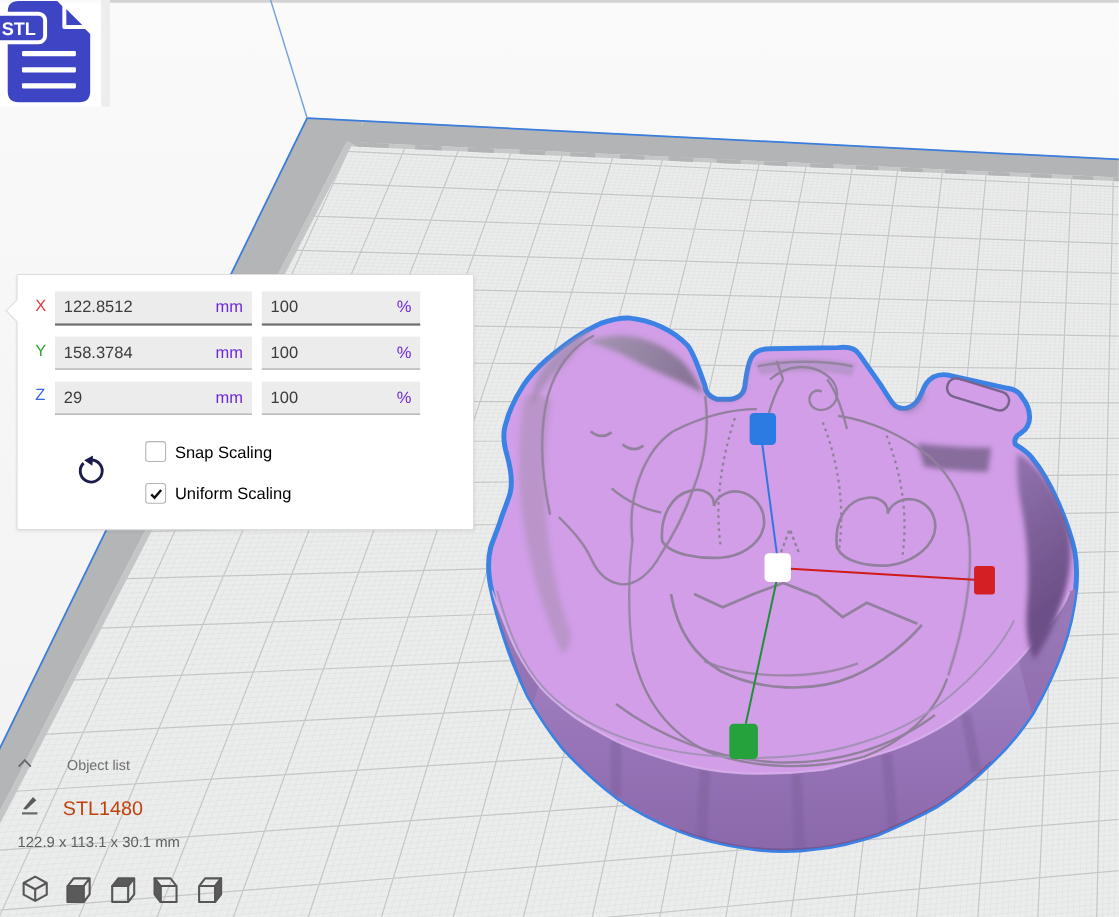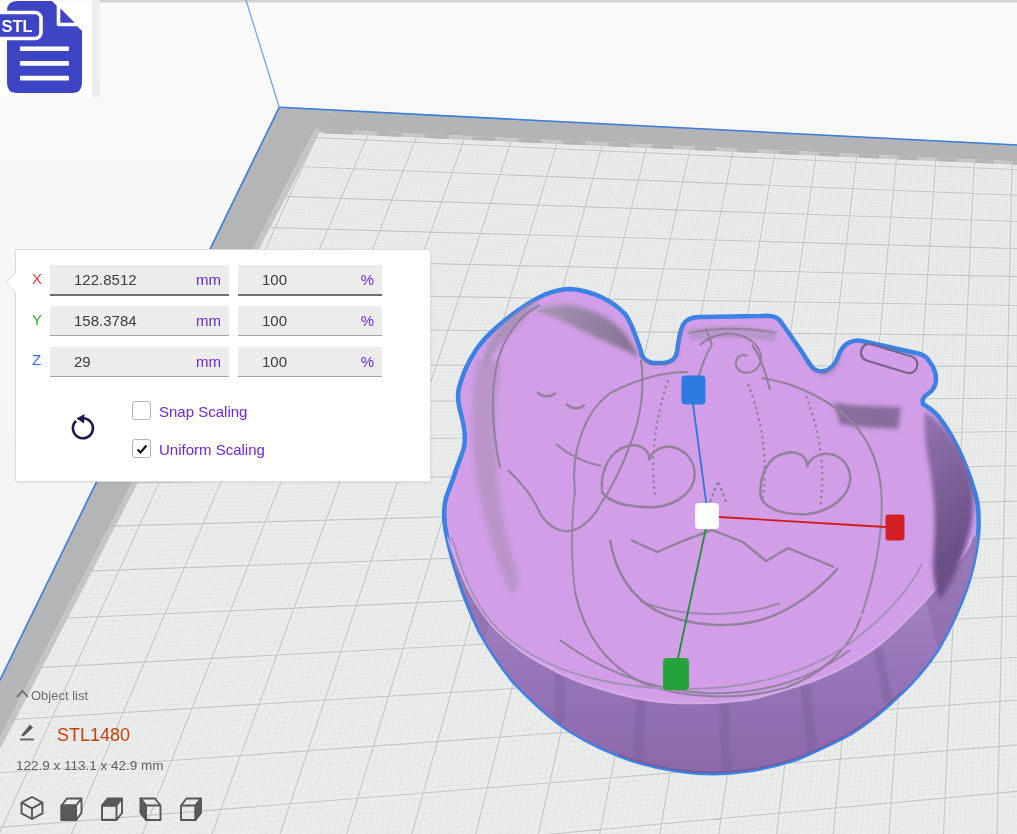--- a/index.html
+++ b/index.html
@@ -3,28 +3,28 @@
 html,body{margin:0;padding:0}
 body{width:1017px;height:834px;overflow:hidden;position:relative;
  font-family:"Liberation Sans",sans-serif;background:linear-gradient(#fafafa,#f1f1f2)}
 #scene{position:absolute;left:0;top:0}
 .panel{position:absolute;left:15px;top:249px;width:414px;height:231px;background:#fff;
  border:1px solid #dcdcdc;border-radius:2px;box-shadow:0 1px 3px rgba(0,0,0,.06);z-index:5}
 .notch{position:absolute;left:-8px;top:25px;width:14px;height:14px;background:#fff;
  border-left:1px solid #dcdcdc;border-bottom:1px solid #dcdcdc;transform:rotate(45deg)}
 .axl{position:absolute;width:16px;font-size:15px;text-align:left}
 .fld{position:absolute;height:29px;background:#ececec;font-size:15px;color:#3c3c3c;line-height:29px}
-.fld .v{position:absolute;left:24px;top:0}
+.fld .v{position:absolute;left:8px;top:0}
 .fld .u{position:absolute;right:8px;top:0;color:#6d28d9}
 .f1{left:34px;width:179px}
 .f2{left:222px;width:144px}
 .ub1{border-bottom:2px solid #6f6f6f}
 .ub2{border-bottom:1px solid #a3a3a3}
 .cb{position:absolute;left:116px;width:17px;height:17px;background:#fff;border:1.5px solid #b5b5b5;border-radius:3px}
-.cblab{position:absolute;left:143px;font-size:15px;color:#6d28d9}
+.cblab{position:absolute;left:143px;font-size:15px;color:#000000}
 .ol{position:absolute;color:#6e6e6e;z-index:4}
 </style></head><body>
 <svg id="scene" width="1017" height="834" viewBox="0 0 1017 834">
 <rect x="93" y="0" width="924" height="2.5" fill="#d2d2d3"></rect>
 <polygon points="279.2,107.3 1323.9,160.6 1463.6,989.8 -278.4,1251.0" fill="#ebecec"></polygon>
 <path d="M284.2 107.5L-268.9 1249.5M289.2 107.8L-259.4 1248.1M294.1 108.1L-249.9 1246.7M299.1 108.3L-240.4 1245.3M304.1 108.6L-231.0 1243.9M309.0 108.8L-221.6 1242.5M314.0 109.1L-212.3 1241.1M318.9 109.3L-203.0 1239.7M323.9 109.6L-193.7 1238.3M333.7 110.1L-175.2 1235.5M338.6 110.3L-166.0 1234.1M343.5 110.6L-156.8 1232.7M348.4 110.8L-147.7 1231.4M353.3 111.1L-138.5 1230.0M358.1 111.3L-129.5 1228.6M363.0 111.6L-120.4 1227.3M367.8 111.8L-111.4 1225.9M372.7 112.1L-102.4 1224.6M382.3 112.6L-84.5 1221.9M387.1 112.8L-75.5 1220.6M391.9 113.0L-66.7 1219.2M396.7 113.3L-57.8 1217.9M401.5 113.5L-49.0 1216.6M406.3 113.8L-40.2 1215.3M411.1 114.0L-31.4 1213.9M415.8 114.3L-22.6 1212.6M420.6 114.5L-13.9 1211.3M430.0 115.0L3.4 1208.7M434.8 115.2L12.1 1207.4M439.5 115.5L20.7 1206.1M444.2 115.7L29.3 1204.8M448.9 116.0L37.8 1203.6M453.6 116.2L46.4 1202.3M458.3 116.4L54.9 1201.0M462.9 116.7L63.4 1199.7M467.6 116.9L71.8 1198.5M476.9 117.4L88.6 1195.9M481.5 117.6L97.0 1194.7M486.2 117.9L105.4 1193.4M490.8 118.1L113.7 1192.2M495.4 118.3L122.0 1190.9M500.0 118.6L130.3 1189.7M504.6 118.8L138.5 1188.5M509.2 119.0L146.7 1187.2M513.8 119.3L154.9 1186.0M522.9 119.7L171.3 1183.6M527.5 120.0L179.4 1182.3M532.0 120.2L187.5 1181.1M536.5 120.4L195.6 1179.9M541.1 120.7L203.6 1178.7M545.6 120.9L211.6 1177.5M550.1 121.1L219.6 1176.3M554.6 121.4L227.6 1175.1M559.1 121.6L235.6 1173.9M568.1 122.0L251.4 1171.5M572.5 122.3L259.3 1170.3M577.0 122.5L267.2 1169.2M581.5 122.7L275.0 1168.0M585.9 123.0L282.8 1166.8M590.4 123.2L290.6 1165.7M594.8 123.4L298.4 1164.5M599.2 123.6L306.1 1163.3M603.6 123.9L313.9 1162.2M612.4 124.3L329.2 1159.9M616.8 124.5L336.9 1158.7M621.2 124.8L344.5 1157.6M625.6 125.0L352.1 1156.4M630.0 125.2L359.7 1155.3M634.3 125.4L367.3 1154.2M638.7 125.7L374.8 1153.0M643.0 125.9L382.4 1151.9M647.4 126.1L389.9 1150.8M656.0 126.5L404.8 1148.5M660.3 126.8L412.2 1147.4M664.7 127.0L419.6 1146.3M669.0 127.2L427.0 1145.2M673.3 127.4L434.4 1144.1M677.5 127.6L441.8 1143.0M681.8 127.9L449.1 1141.9M686.1 128.1L456.4 1140.8M690.4 128.3L463.7 1139.7M698.9 128.7L478.2 1137.5M703.1 128.9L485.4 1136.4M707.3 129.2L492.6 1135.4M711.6 129.4L499.8 1134.3M715.8 129.6L507.0 1133.2M720.0 129.8L514.1 1132.1M724.2 130.0L521.2 1131.1M728.4 130.2L528.3 1130.0M732.6 130.4L535.4 1128.9M740.9 130.9L549.5 1126.8M745.1 131.1L556.6 1125.8M749.3 131.3L563.6 1124.7M753.4 131.5L570.5 1123.7M757.6 131.7L577.5 1122.6M761.7 131.9L584.5 1121.6M765.8 132.1L591.4 1120.6M770.0 132.4L598.3 1119.5M774.1 132.6L605.2 1118.5M782.3 133.0L618.9 1116.4M786.4 133.2L625.7 1115.4M790.5 133.4L632.5 1114.4M794.6 133.6L639.3 1113.4M798.6 133.8L646.1 1112.4M802.7 134.0L652.9 1111.3M806.8 134.2L659.6 1110.3M810.8 134.4L666.3 1109.3M814.9 134.6L673.0 1108.3M823.0 135.1L686.4 1106.3M827.0 135.3L693.0 1105.3M831.0 135.5L699.6 1104.3M835.0 135.7L706.2 1103.3M839.0 135.9L712.8 1102.3M843.0 136.1L719.4 1101.4M847.0 136.3L726.0 1100.4M851.0 136.5L732.5 1099.4M855.0 136.7L739.0 1098.4M862.9 137.1L752.0 1096.5M866.9 137.3L758.5 1095.5M870.8 137.5L764.9 1094.5M874.8 137.7L771.4 1093.6M878.7 137.9L777.8 1092.6M882.7 138.1L784.2 1091.7M886.6 138.3L790.5 1090.7M890.5 138.5L796.9 1089.7M894.4 138.7L803.3 1088.8M902.2 139.1L815.9 1086.9M906.1 139.3L822.2 1086.0M910.0 139.5L828.5 1085.0M913.9 139.7L834.7 1084.1M917.8 139.9L841.0 1083.1M921.6 140.1L847.2 1082.2M925.5 140.3L853.4 1081.3M929.3 140.5L859.6 1080.3M933.2 140.7L865.8 1079.4M940.9 141.1L878.1 1077.6M944.7 141.3L884.2 1076.6M948.5 141.5L890.4 1075.7M952.3 141.7L896.5 1074.8M956.1 141.9L902.5 1073.9M959.9 142.1L908.6 1073.0M963.7 142.3L914.7 1072.1M967.5 142.4L920.7 1071.2M971.3 142.6L926.7 1070.3M978.9 143.0L938.7 1068.5M982.6 143.2L944.7 1067.6M986.4 143.4L950.7 1066.7M990.2 143.6L956.6 1065.8M993.9 143.8L962.5 1064.9M997.6 144.0L968.4 1064.0M1001.4 144.2L974.3 1063.1M1005.1 144.4L980.2 1062.3M1008.8 144.6L986.1 1061.4M1016.3 144.9L997.8 1059.6M1020.0 145.1L1003.6 1058.8M1023.7 145.3L1009.4 1057.9M1027.4 145.5L1015.2 1057.0M1031.0 145.7L1021.0 1056.1M1034.7 145.9L1026.7 1055.3M1038.4 146.1L1032.5 1054.4M1042.1 146.3L1038.2 1053.6M1045.7 146.4L1043.9 1052.7M1053.0 146.8L1055.3 1051.0M1056.7 147.0L1061.0 1050.1M1060.3 147.2L1066.7 1049.3M1064.0 147.4L1072.3 1048.4M1067.6 147.6L1078.0 1047.6M1071.2 147.7L1083.6 1046.8M1074.8 147.9L1089.2 1045.9M1078.4 148.1L1094.8 1045.1M1082.0 148.3L1100.3 1044.2M1089.2 148.7L1111.5 1042.6M1092.8 148.8L1117.0 1041.7M1096.4 149.0L1122.5 1040.9M1100.0 149.2L1128.0 1040.1M1103.5 149.4L1133.5 1039.3M1107.1 149.6L1139.0 1038.4M1110.7 149.8L1144.5 1037.6M1114.2 149.9L1149.9 1036.8M1117.8 150.1L1155.4 1036.0M1124.8 150.5L1166.2 1034.4M1128.4 150.7L1171.6 1033.6M1131.9 150.8L1177.0 1032.8M1135.4 151.0L1182.4 1031.9M1138.9 151.2L1187.7 1031.1M1142.4 151.4L1193.1 1030.3M1145.9 151.6L1198.4 1029.5M1149.4 151.7L1203.7 1028.7M1152.9 151.9L1209.0 1027.9M1159.9 152.3L1219.6 1026.4M1163.4 152.4L1224.9 1025.6M1166.8 152.6L1230.1 1024.8M1170.3 152.8L1235.4 1024.0M1173.8 153.0L1240.6 1023.2M1177.2 153.2L1245.8 1022.4M1180.7 153.3L1251.0 1021.6M1184.1 153.5L1256.2 1020.9M1187.5 153.7L1261.4 1020.1M1194.4 154.0L1271.7 1018.5M1197.8 154.2L1276.9 1017.8M1201.2 154.4L1282.0 1017.0M1204.6 154.6L1287.1 1016.2M1208.0 154.7L1292.2 1015.5M1211.4 154.9L1297.3 1014.7M1214.8 155.1L1302.4 1013.9M1218.2 155.2L1307.5 1013.2M1221.6 155.4L1312.5 1012.4M1228.3 155.8L1322.6 1010.9M1231.7 155.9L1327.6 1010.2M1235.1 156.1L1332.7 1009.4M1238.4 156.3L1337.6 1008.7M1241.8 156.4L1342.6 1007.9M1245.1 156.6L1347.6 1007.2M1248.5 156.8L1352.6 1006.4M1251.8 157.0L1357.5 1005.7M1255.1 157.1L1362.5 1004.9M1261.8 157.5L1372.3 1003.5M1265.1 157.6L1377.2 1002.7M1268.4 157.8L1382.1 1002.0M1271.7 158.0L1387.0 1001.3M1275.0 158.1L1391.9 1000.5M1278.3 158.3L1396.7 999.8M1281.6 158.5L1401.6 999.1M1284.9 158.7L1406.4 998.4M1288.2 158.8L1411.2 997.6M1294.7 159.2L1420.8 996.2M1298.0 159.3L1425.6 995.5M1301.2 159.5L1430.4 994.8M1304.5 159.7L1435.2 994.0M1307.7 159.8L1439.9 993.3M1311.0 160.0L1444.7 992.6M1314.2 160.1L1449.4 991.9M1317.4 160.3L1454.2 991.2M1320.7 160.5L1458.9 990.5M277.8 110.1L1324.3 162.9M276.4 112.8L1324.7 165.2M275.1 115.6L1325.1 167.5M273.7 118.4L1325.5 169.9M272.4 121.2L1325.8 172.2M271.0 124.0L1326.2 174.5M269.6 126.9L1326.6 176.8M268.2 129.7L1327.0 179.2M266.8 132.6L1327.4 181.5M264.0 138.3L1328.2 186.2M262.6 141.2L1328.6 188.6M261.2 144.1L1329.0 191.0M259.8 147.0L1329.4 193.4M258.4 149.9L1329.8 195.7M257.0 152.8L1330.2 198.1M255.5 155.7L1330.6 200.5M254.1 158.7L1331.0 203.0M252.7 161.6L1331.4 205.4M249.8 167.5L1332.3 210.2M248.3 170.5L1332.7 212.7M246.9 173.5L1333.1 215.1M245.4 176.5L1333.5 217.5M243.9 179.5L1333.9 220.0M242.5 182.6L1334.3 222.5M241.0 185.6L1334.7 224.9M239.5 188.7L1335.1 227.4M238.0 191.7L1335.6 229.9M235.0 197.9L1336.4 234.9M233.5 201.0L1336.8 237.4M232.0 204.1L1337.3 239.9M230.4 207.2L1337.7 242.4M228.9 210.3L1338.1 245.0M227.4 213.5L1338.5 247.5M225.9 216.6L1339.0 250.1M224.3 219.8L1339.4 252.6M222.8 223.0L1339.8 255.2M219.6 229.4L1340.7 260.3M218.1 232.6L1341.1 262.9M216.5 235.8L1341.6 265.5M214.9 239.0L1342.0 268.1M213.3 242.3L1342.4 270.7M211.8 245.5L1342.9 273.3M210.2 248.8L1343.3 275.9M208.6 252.1L1343.8 278.6M206.9 255.4L1344.2 281.2M203.7 262.0L1345.1 286.5M202.1 265.4L1345.5 289.2M200.4 268.7L1346.0 291.8M198.8 272.1L1346.4 294.5M197.2 275.5L1346.9 297.2M195.5 278.9L1347.4 299.9M193.8 282.3L1347.8 302.6M192.2 285.7L1348.3 305.3M190.5 289.1L1348.7 308.0M187.1 296.0L1349.6 313.5M185.5 299.5L1350.1 316.2M183.8 303.0L1350.6 319.0M182.0 306.5L1351.0 321.7M180.3 310.0L1351.5 324.5M178.6 313.5L1352.0 327.3M176.9 317.0L1352.4 330.1M175.2 320.6L1352.9 332.9M173.4 324.2L1353.4 335.7M169.9 331.3L1354.3 341.3M168.2 335.0L1354.8 344.1M166.4 338.6L1355.3 347.0M164.6 342.2L1355.8 349.8M162.8 345.9L1356.3 352.7M161.0 349.5L1356.7 355.6M159.3 353.2L1357.2 358.4M157.4 356.9L1357.7 361.3M155.6 360.6L1358.2 364.2M152.0 368.1L1359.2 370.0M150.2 371.9L1359.7 372.9M148.3 375.7L1360.2 375.9M146.5 379.4L1360.7 378.8M144.6 383.3L1361.1 381.8M142.8 387.1L1361.6 384.7M140.9 390.9L1362.1 387.7M139.0 394.8L1362.6 390.7M137.1 398.6L1363.2 393.6M133.3 406.4L1364.2 399.7M131.4 410.3L1364.7 402.7M129.5 414.3L1365.2 405.7M127.6 418.2L1365.7 408.7M125.6 422.2L1366.2 411.8M123.7 426.2L1366.7 414.8M121.7 430.2L1367.2 417.9M119.8 434.2L1367.8 421.0M117.8 438.2L1368.3 424.1M113.9 446.4L1369.3 430.3M111.9 450.4L1369.8 433.4M109.9 454.5L1370.4 436.5M107.9 458.7L1370.9 439.6M105.8 462.8L1371.4 442.8M103.8 467.0L1372.0 445.9M101.8 471.1L1372.5 449.1M99.7 475.3L1373.0 452.3M97.7 479.5L1373.6 455.5M93.5 488.0L1374.6 461.9M91.5 492.3L1375.2 465.1M89.4 496.6L1375.7 468.3M87.3 500.9L1376.3 471.6M85.2 505.2L1376.8 474.8M83.1 509.5L1377.4 478.1M80.9 513.9L1377.9 481.4M78.8 518.3L1378.5 484.6M76.6 522.7L1379.0 487.9M72.3 531.5L1380.2 494.6M70.2 536.0L1380.7 497.9M68.0 540.5L1381.3 501.2M65.8 545.0L1381.8 504.6M63.6 549.5L1382.4 508.0M61.4 554.0L1383.0 511.3M59.1 558.6L1383.5 514.7M56.9 563.2L1384.1 518.1M54.7 567.8L1384.7 521.5M50.1 577.0L1385.8 528.4M47.9 581.7L1386.4 531.8M45.6 586.4L1387.0 535.3M43.3 591.1L1387.6 538.8M41.0 595.8L1388.2 542.2M38.7 600.6L1388.8 545.7M36.4 605.3L1389.4 549.2M34.0 610.1L1390.0 552.8M31.7 614.9L1390.5 556.3M26.9 624.6L1391.7 563.4M24.6 629.5L1392.3 566.9M22.2 634.4L1392.9 570.5M19.8 639.3L1393.6 574.1M17.4 644.3L1394.2 577.7M14.9 649.3L1394.8 581.3M12.5 654.3L1395.4 585.0M10.0 659.3L1396.0 588.6M7.6 664.3L1396.6 592.3M2.6 674.5L1397.8 599.6M0.1 679.6L1398.5 603.3M-2.4 684.8L1399.1 607.0M-4.9 689.9L1399.7 610.7M-7.4 695.1L1400.4 614.5M-10.0 700.3L1401.0 618.2M-12.5 705.6L1401.6 622.0M-15.1 710.8L1402.3 625.8M-17.7 716.1L1402.9 629.6M-22.9 726.8L1404.2 637.2M-25.5 732.2L1404.8 641.0M-28.1 737.6L1405.5 644.9M-30.8 743.0L1406.1 648.7M-33.4 748.4L1406.8 652.6M-36.1 753.9L1407.4 656.5M-38.8 759.4L1408.1 660.4M-41.5 765.0L1408.7 664.3M-44.2 770.5L1409.4 668.2M-49.6 781.7L1410.7 676.1M-52.4 787.4L1411.4 680.1M-55.2 793.0L1412.1 684.1M-57.9 798.7L1412.8 688.1M-60.7 804.5L1413.4 692.1M-63.5 810.2L1414.1 696.1M-66.4 816.0L1414.8 700.2M-69.2 821.8L1415.5 704.3M-72.0 827.7L1416.2 708.3M-77.8 839.4L1417.5 716.5M-80.7 845.4L1418.2 720.7M-83.6 851.4L1418.9 724.8M-86.5 857.3L1419.6 729.0M-89.5 863.4L1420.3 733.1M-92.4 869.4L1421.0 737.3M-95.4 875.5L1421.8 741.5M-98.4 881.7L1422.5 745.7M-101.4 887.8L1423.2 750.0M-107.4 900.2L1424.6 758.5M-110.5 906.5L1425.3 762.8M-113.5 912.8L1426.1 767.1M-116.6 919.1L1426.8 771.4M-119.7 925.4L1427.5 775.7M-122.8 931.8L1428.2 780.1M-125.9 938.2L1429.0 784.5M-129.1 944.7L1429.7 788.8M-132.3 951.2L1430.5 793.2M-138.6 964.3L1432.0 802.1M-141.9 970.9L1432.7 806.6M-145.1 977.5L1433.5 811.0M-148.3 984.2L1434.2 815.5M-151.6 990.9L1435.0 820.0M-154.9 997.6L1435.7 824.5M-158.2 1004.4L1436.5 829.1M-161.5 1011.2L1437.3 833.6M-164.9 1018.0L1438.0 838.2M-171.6 1031.9L1439.6 847.4M-175.0 1038.8L1440.4 852.1M-178.4 1045.8L1441.2 856.7M-181.8 1052.9L1441.9 861.4M-185.3 1060.0L1442.7 866.1M-188.8 1067.1L1443.5 870.8M-192.3 1074.3L1444.3 875.5M-195.8 1081.5L1445.1 880.3M-199.3 1088.7L1445.9 885.0M-206.4 1103.3L1447.5 894.6M-210.0 1110.7L1448.4 899.5M-213.6 1118.1L1449.2 904.3M-217.3 1125.6L1450.0 909.2M-220.9 1133.1L1450.8 914.0M-224.6 1140.6L1451.6 918.9M-228.3 1148.2L1452.5 923.9M-232.0 1155.8L1453.3 928.8M-235.8 1163.5L1454.1 933.8M-243.3 1179.0L1455.8 943.8M-247.1 1186.8L1456.7 948.8M-251.0 1194.6L1457.5 953.8M-254.8 1202.6L1458.4 958.9M-258.7 1210.5L1459.2 964.0M-262.6 1218.5L1460.1 969.1M-266.5 1226.5L1461.0 974.3M-270.5 1234.6L1461.8 979.4M-274.4 1242.8L1462.7 984.6" stroke="#e2e3e3" stroke-width="0.7" fill="none"></path>
 <path d="M279.2 107.3L-278.4 1251.0M328.8 109.8L-184.4 1236.9M377.5 112.3L-93.4 1223.2M425.3 114.8L-5.2 1210.0M472.3 117.2L80.2 1197.2M518.3 119.5L163.1 1184.8M563.6 121.8L243.5 1172.7M608.0 124.1L321.6 1161.0M651.7 126.3L397.3 1149.7M694.6 128.5L470.9 1138.6M736.8 130.7L542.5 1127.9M778.2 132.8L612.0 1117.5M818.9 134.9L679.7 1107.3M859.0 136.9L745.5 1097.4M898.3 138.9L809.6 1087.8M937.0 140.9L872.0 1078.5M975.1 142.8L932.7 1069.4M1012.5 144.7L991.9 1060.5M1049.4 146.6L1049.6 1051.8M1085.6 148.5L1105.9 1043.4M1121.3 150.3L1160.8 1035.2M1156.4 152.1L1214.3 1027.2M1191.0 153.9L1266.6 1019.3M1225.0 155.6L1317.6 1011.7M1258.5 157.3L1367.4 1004.2M1291.4 159.0L1416.0 996.9M1323.9 160.6L1463.6 989.8M279.2 107.3L1323.9 160.6M265.4 135.4L1327.8 183.9M251.2 164.6L1331.8 207.8M236.5 194.8L1336.0 232.4M221.2 226.2L1340.3 257.7M205.3 258.7L1344.7 283.8M188.8 292.6L1349.2 310.7M171.7 327.8L1353.9 338.5M153.8 364.4L1358.7 367.1M135.2 402.5L1363.7 396.6M115.8 442.3L1368.8 427.2M95.6 483.8L1374.1 458.7M74.5 527.1L1379.6 491.2M52.4 572.4L1385.3 524.9M29.3 619.8L1391.1 559.8M5.1 669.4L1397.2 595.9M-20.3 721.5L1403.5 633.4M-46.9 776.1L1410.1 672.2M-74.9 833.5L1416.9 712.4M-104.4 894.0L1423.9 754.2M-135.4 957.7L1431.2 797.7M-168.2 1024.9L1438.8 842.8M-202.9 1096.0L1446.7 889.8M-239.5 1171.2L1455.0 938.8M-278.4 1251.0L1463.6 989.8" stroke="#c5c6c6" stroke-width="1.1" fill="none"></path>
 <polygon points="279.2,107.3 1323.9,160.6 1323.9,175.6 279.2,127.3" fill="#b3b4b5"></polygon>
 <polygon points="279.2,127.3 1323.9,175.6 1323.9,178.6 279.2,131.3" fill="#c6c7c8"></polygon>
 <path d="M279.2 127.3L304.1 128.4L304.1 132.4L279.2 131.3ZM328.8 129.6L353.3 130.7L353.3 134.6L328.8 133.5ZM377.5 131.8L401.5 133.0L401.5 136.8L377.5 135.7ZM425.3 134.1L448.9 135.1L448.9 139.0L425.3 137.9ZM472.3 136.2L495.4 137.3L495.4 141.1L472.3 140.0ZM518.3 138.4L541.1 139.4L541.1 143.2L518.3 142.1ZM563.6 140.5L585.9 141.5L585.9 145.2L563.6 144.2ZM608.0 142.5L630.0 143.5L630.0 147.2L608.0 146.2ZM651.7 144.5L673.3 145.5L673.3 149.2L651.7 148.2ZM694.6 146.5L715.8 147.5L715.8 151.1L694.6 150.1ZM736.8 148.5L757.6 149.4L757.6 153.0L736.8 152.0ZM778.2 150.4L798.6 151.3L798.6 154.8L778.2 153.9ZM818.9 152.3L839.0 153.2L839.0 156.7L818.9 155.8ZM859.0 154.1L878.7 155.0L878.7 158.5L859.0 157.6ZM898.3 155.9L917.8 156.8L917.8 160.2L898.3 159.4ZM937.0 157.7L956.1 158.6L956.1 162.0L937.0 161.1ZM975.1 159.5L993.9 160.4L993.9 163.7L975.1 162.8ZM1012.5 161.2L1031.0 162.1L1031.0 165.4L1012.5 164.5ZM1049.4 162.9L1067.6 163.8L1067.6 167.0L1049.4 166.2ZM1085.6 164.6L1103.5 165.4L1103.5 168.7L1085.6 167.8ZM1121.3 166.3L1138.9 167.1L1138.9 170.3L1121.3 169.5ZM1156.4 167.9L1173.8 168.7L1173.8 171.8L1156.4 171.1ZM1191.0 169.5L1208.0 170.3L1208.0 173.4L1191.0 172.6ZM1225.0 171.1L1241.8 171.8L1241.8 174.9L1225.0 174.2ZM1258.5 172.6L1275.0 173.4L1275.0 176.4L1258.5 175.7ZM1291.4 174.1L1307.7 174.9L1307.7 177.9L1291.4 177.2Z" fill="#b3b4b5"></path>
@@ -272,15 +272,15 @@
   <path d="M16.5,0 L8.5,4.5 L16,9.5 Z" fill="#1b1b4c"></path>
  </svg>
  <div class="cb" style="top:151px"></div>
  <div class="cblab" style="top:153px">Snap Scaling</div>
  <div class="cb" style="top:189px"></div>
  <svg width="14" height="14" style="position:absolute;left:119px;top:192px" viewBox="0 0 14 14">
   <path d="M2.5,7.5 L5.5,10.5 L11.5,3.5" fill="none" stroke="#111" stroke-width="2.2"></path>
  </svg>
  <div class="cblab" style="top:191px">Uniform Scaling</div>
 </div>
-<div class="ol" style="left:31px;top:688px;font-size:13px">Object list</div>
+<div class="ol" style="left:61px;top:688px;font-size:13px">Object list</div>
 <div class="ol" style="left:57px;top:725px;font-size:18px;color:#c2410c">STL1480</div>
-<div class="ol" style="left:16px;top:758px;font-size:13.5px;color:#5e5e5e">122.9 x 113.1 x 42.9 mm</div>
+<div class="ol" style="left:16px;top:758px;font-size:13.5px;color:#5e5e5e">122.9 x 113.1 x 30.1 mm</div>
 
 </body></html>

